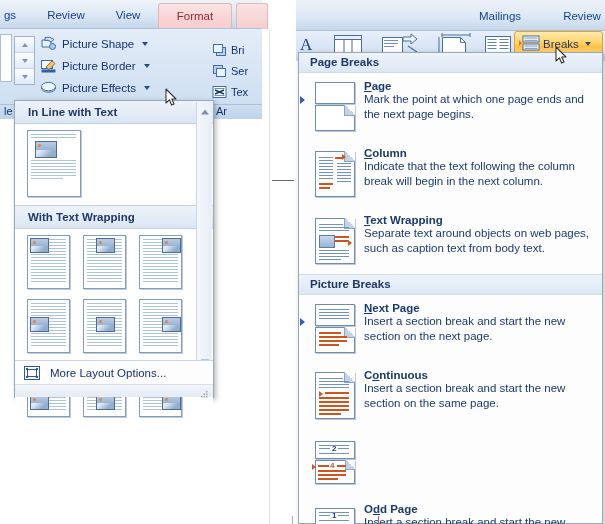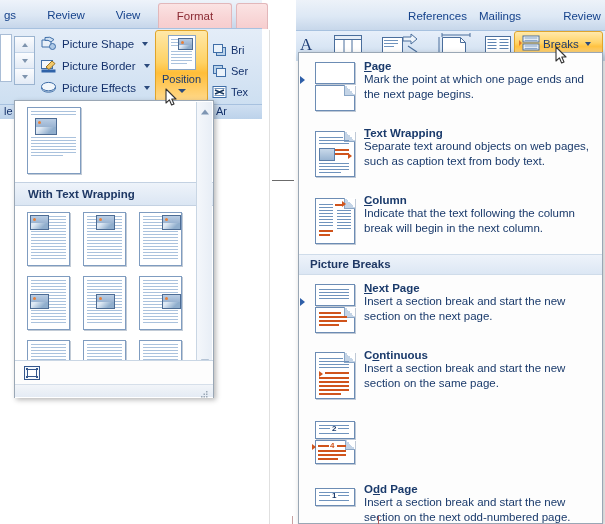--- a/index.html
+++ b/index.html
@@ -214,35 +214,20 @@
     <span class="pic-ico">
       <svg width="17" height="16" viewBox="0 0 17 16">
         <ellipse cx="8.5" cy="8" rx="7" ry="4.2" fill="#dce8f4" stroke="#3f6ea8"></ellipse>
         <ellipse cx="8.5" cy="6.6" rx="7" ry="4.2" fill="#f1f6fb" stroke="#3f6ea8"></ellipse>
       </svg>
     </span>
     <span>Picture Effects</span>
     <span class="caret"></span>
   </div>
 
-  <div class="position-btn">
-    <div class="pos-thumb">
-      <div class="pline" style="left:2px;top:3px;width:12px;"></div>
-      <div class="pline" style="left:2px;top:6px;width:14px;"></div>
-      <div class="pline" style="left:2px;top:9px;width:10px;"></div>
-      <div class="pimg" style="left:9px;top:2px;width:13px;height:10px;"></div>
-      <div class="pline" style="left:2px;top:15px;width:21px;"></div>
-      <div class="pline" style="left:2px;top:18px;width:21px;"></div>
-      <div class="pline" style="left:2px;top:21px;width:21px;"></div>
-      <div class="pline" style="left:2px;top:24px;width:21px;"></div>
-      <div class="pline" style="left:2px;top:27px;width:16px;"></div>
-    </div>
-    <div class="position-label">Position</div>
-    <div class="position-caret"></div>
-  </div>
 
   <div class="arrange-col">
     <div class="arr-item">
       <span class="arr-ico">
         <svg width="15" height="14" viewBox="0 0 15 14">
           <rect x="4.5" y="4.5" width="9" height="8" fill="#b9d2ea" stroke="#3f6ea8"></rect>
           <rect x="1.5" y="1.5" width="9" height="8" fill="#eaf2fa" stroke="#3f6ea8"></rect>
         </svg>
       </span>
       <span>Bri</span>
@@ -268,20 +253,21 @@
       <span>Tex</span>
     </div>
   </div>
 
   <div class="below-ribbon"></div>
   <div class="below-txt">le</div>
   <div class="below-txt2">Ar</div>
 
   <div class="gallery">
 
+    <div class="gal-header">In Line with Text</div>
     <div class="gal-area" style="padding-bottom:8px;">
       <div class="gal-grid">
         <div class="pcard big">
           <div class="pline" style="left:3px;top:3px;width:45px;"></div>
           <div class="pline" style="left:3px;top:6px;width:45px;"></div>
           <div class="pimg" style="left:7px;top:10px;width:20px;height:15px;"></div>
           <div class="pline" style="left:3px;top:29px;width:45px;"></div>
           <div class="pline" style="left:3px;top:32px;width:45px;"></div>
           <div class="pline" style="left:3px;top:35px;width:45px;"></div>
           <div class="pline" style="left:3px;top:38px;width:45px;"></div>
@@ -473,20 +459,21 @@
       <span class="mlo-ico">
         <svg width="20" height="18" viewBox="0 0 20 18">
           <rect x="2.5" y="2.5" width="15" height="13" fill="#f6f9fc" stroke="#34568c"></rect>
           <rect x="5.5" y="5.5" width="9" height="7" fill="#fff" stroke="#34568c"></rect>
           <rect x="4" y="4" width="2" height="2" fill="#34568c"></rect>
           <rect x="14" y="4" width="2" height="2" fill="#34568c"></rect>
           <rect x="4" y="12" width="2" height="2" fill="#34568c"></rect>
           <rect x="14" y="12" width="2" height="2" fill="#34568c"></rect>
         </svg>
       </span>
+      <span class="mlo-text"><span>More Layout Options...</span></span>
     </div>
 
     <div class="gal-grip">
       <span class="grip-dots">
         <svg width="7" height="7" viewBox="0 0 7 7">
           <rect x="5" y="0" width="1.5" height="1.5" fill="#9aa7b5"></rect>
           <rect x="2.5" y="2.5" width="1.5" height="1.5" fill="#9aa7b5"></rect>
           <rect x="5" y="2.5" width="1.5" height="1.5" fill="#9aa7b5"></rect>
           <rect x="0" y="5" width="1.5" height="1.5" fill="#9aa7b5"></rect>
           <rect x="2.5" y="5" width="1.5" height="1.5" fill="#9aa7b5"></rect>
@@ -499,23 +486,20 @@
   <span class="cursor" style="left:165px;top:88px;">
     <svg width="13" height="19" viewBox="0 0 13 19">
       <path d="M1 1 L1 15 L4.4 11.8 L6.6 17 L9 16 L6.8 11 L11 11 Z" fill="#ffffff" stroke="#333" stroke-width="1.1" stroke-linejoin="round"></path>
     </svg>
   </span>
 </div>
 
 <div id="right-pane">
   <div class="r-tabstrip"></div>
 
-  <div class="rtab" style="left:100px;width:83px;">
-    <span>References</span>
-  </div>
   <div class="rtab" style="left:169px;width:70px;">
     <span>Mailings</span>
   </div>
   <div class="rtab" style="left:257px;width:58px;">
     <span>Review</span>
   </div>
 
   <div class="r-ribbon"></div>
 
   <div class="r-icon" style="left:2px;">
@@ -579,55 +563,33 @@
         <rect x="6.5" y="11.5" width="13" height="1" fill="#6f93bd"></rect>
         <rect x="6.5" y="13.8" width="13" height="1" fill="#6f93bd"></rect>
       </svg>
     </span>
     <span class="breaks-label">Breaks</span>
     <span class="caret"></span>
   </div>
 
   <div class="menu">
 
+    <div class="m-header first">Page Breaks</div>
 
     <div class="m-item">
       <span class="m-bullet"></span>
       <span class="m-icon">
         <span class="dp" style="left:8px;top:2px;width:38px;height:20px;"></span>
         <span class="dp" style="left:8px;top:25px;width:38px;height:24px;">
           <span class="fold" style="width:10px;height:10px;"></span>
         </span>
       </span>
       <span class="m-text">
         <span class="m-title"><u>P</u><span>age</span></span>
         <span class="m-desc" style="display:block;">Mark the point at which one page ends and the next page begins.</span>
-      </span>
-    </div>
-
-    <div class="m-item">
-      <span class="m-icon">
-        <span class="dp" style="left:8px;top:4px;width:38px;height:44px;">
-          <span class="fold" style="width:10px;height:10px;"></span>
-          <span class="bl" style="left:3px;top:5px;width:24px;"></span>
-          <span class="bl" style="left:3px;top:8px;width:30px;"></span>
-          <span class="bl" style="left:3px;top:11px;width:30px;"></span>
-          <span style="position:absolute;left:3px;top:16px;width:14px;height:11px;background:linear-gradient(180deg,#c9d9ea,#9ab5d2);border:1px solid #5a7da8;"></span>
-          <span class="rl2" style="left:19px;top:17px;width:14px;"></span>
-          <span class="rl2" style="left:19px;top:21px;width:14px;"></span>
-          <span class="rarrow" style="left:32px;top:21px;"></span>
-          <span class="bl" style="left:3px;top:31px;width:30px;"></span>
-          <span class="bl" style="left:3px;top:34px;width:30px;"></span>
-          <span class="bl" style="left:3px;top:37px;width:30px;"></span>
-          <span class="bl" style="left:3px;top:40px;width:22px;"></span>
-        </span>
-      </span>
-      <span class="m-text">
-        <span class="m-title"><u>T</u><span>ext Wrapping</span></span>
-        <span class="m-desc" style="display:block;">Separate text around objects on web pages, such as caption text from body text.</span>
       </span>
     </div>
 
     <div class="m-item">
       <span class="m-icon">
         <span class="dp" style="left:8px;top:4px;width:38px;height:44px;">
           <span class="fold" style="width:10px;height:10px;"></span>
           <span class="bl" style="left:3px;top:5px;width:14px;"></span>
           <span class="bl" style="left:3px;top:8px;width:14px;"></span>
           <span class="bl" style="left:3px;top:11px;width:14px;"></span>
@@ -648,20 +610,43 @@
           <span class="rl2" style="left:19px;top:5px;width:8px;"></span>
           <span class="rarrow" style="left:26px;top:2px;"></span>
         </span>
       </span>
       <span class="m-text">
         <span class="m-title"><u>C</u><span>olumn</span></span>
         <span class="m-desc" style="display:block;">Indicate that the text following the column break will begin in the next column.</span>
       </span>
     </div>
 
+    <div class="m-item">
+      <span class="m-icon">
+        <span class="dp" style="left:8px;top:4px;width:38px;height:44px;">
+          <span class="fold" style="width:10px;height:10px;"></span>
+          <span class="bl" style="left:3px;top:5px;width:24px;"></span>
+          <span class="bl" style="left:3px;top:8px;width:30px;"></span>
+          <span class="bl" style="left:3px;top:11px;width:30px;"></span>
+          <span style="position:absolute;left:3px;top:16px;width:14px;height:11px;background:linear-gradient(180deg,#c9d9ea,#9ab5d2);border:1px solid #5a7da8;"></span>
+          <span class="rl2" style="left:19px;top:17px;width:14px;"></span>
+          <span class="rl2" style="left:19px;top:21px;width:14px;"></span>
+          <span class="rarrow" style="left:32px;top:21px;"></span>
+          <span class="bl" style="left:3px;top:31px;width:30px;"></span>
+          <span class="bl" style="left:3px;top:34px;width:30px;"></span>
+          <span class="bl" style="left:3px;top:37px;width:30px;"></span>
+          <span class="bl" style="left:3px;top:40px;width:22px;"></span>
+        </span>
+      </span>
+      <span class="m-text">
+        <span class="m-title"><u>T</u><span>ext Wrapping</span></span>
+        <span class="m-desc" style="display:block;">Separate text around objects on web pages, such as caption text from body text.</span>
+      </span>
+    </div>
+
     <div class="m-header">Picture Breaks</div>
 
     <div class="m-item">
       <span class="m-bullet"></span>
       <span class="m-icon">
         <span class="dp" style="left:8px;top:2px;width:38px;height:20px;">
           <span class="bl" style="left:3px;top:4px;width:30px;"></span>
           <span class="bl" style="left:3px;top:7px;width:30px;"></span>
           <span class="bl" style="left:3px;top:10px;width:30px;"></span>
           <span class="bl" style="left:3px;top:13px;width:30px;"></span>

